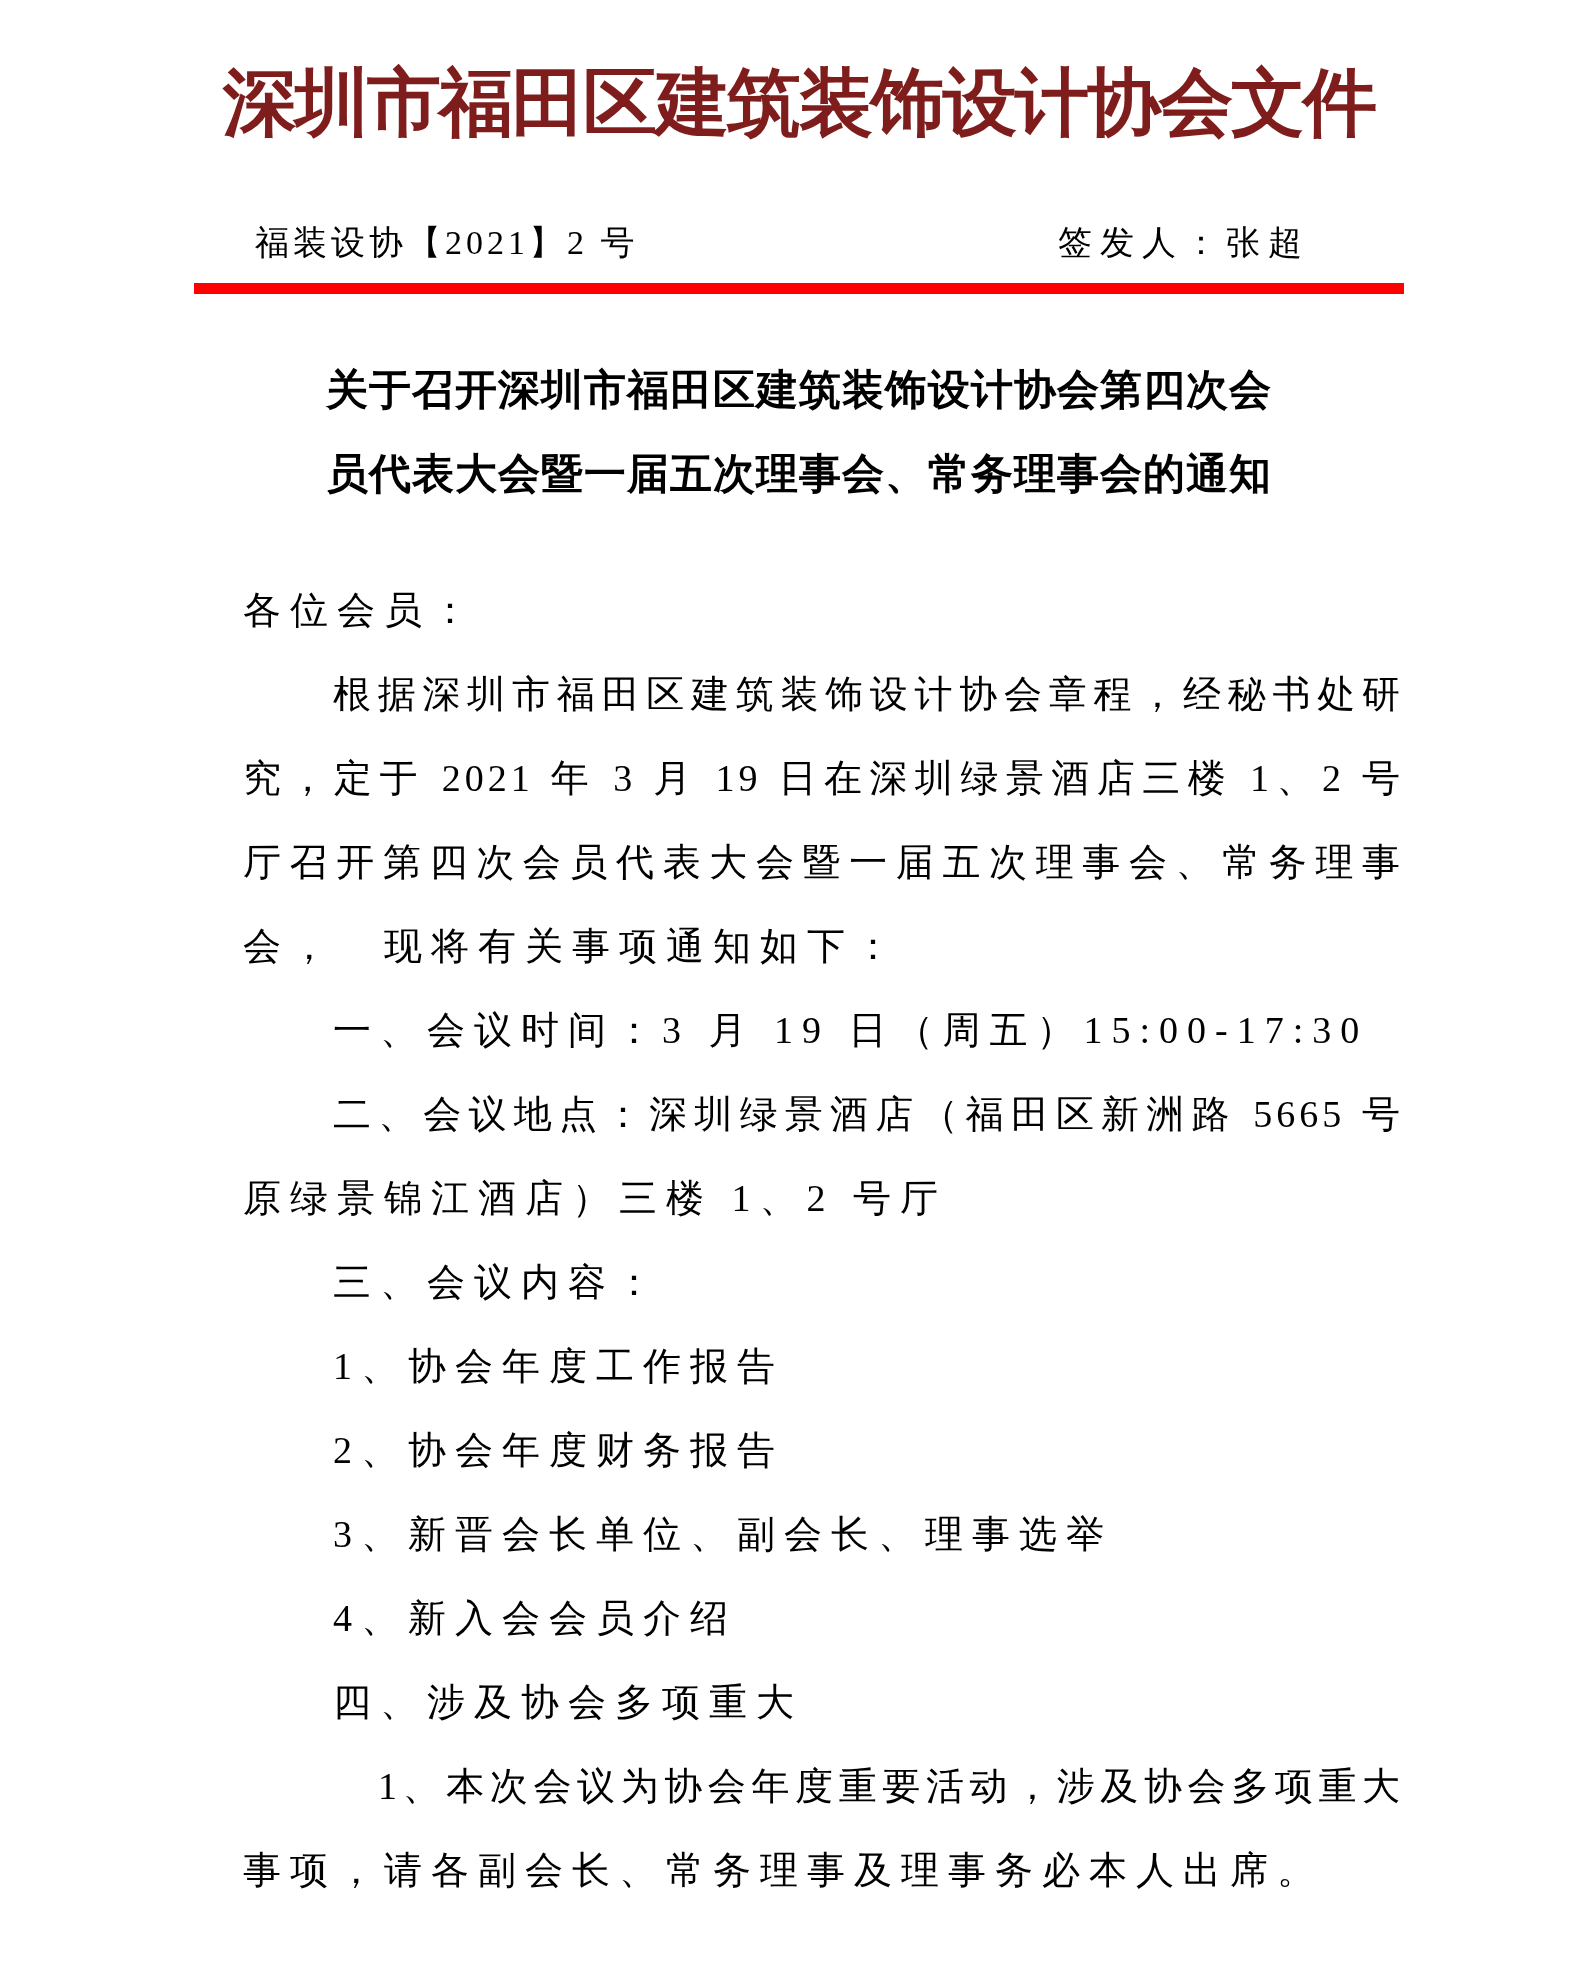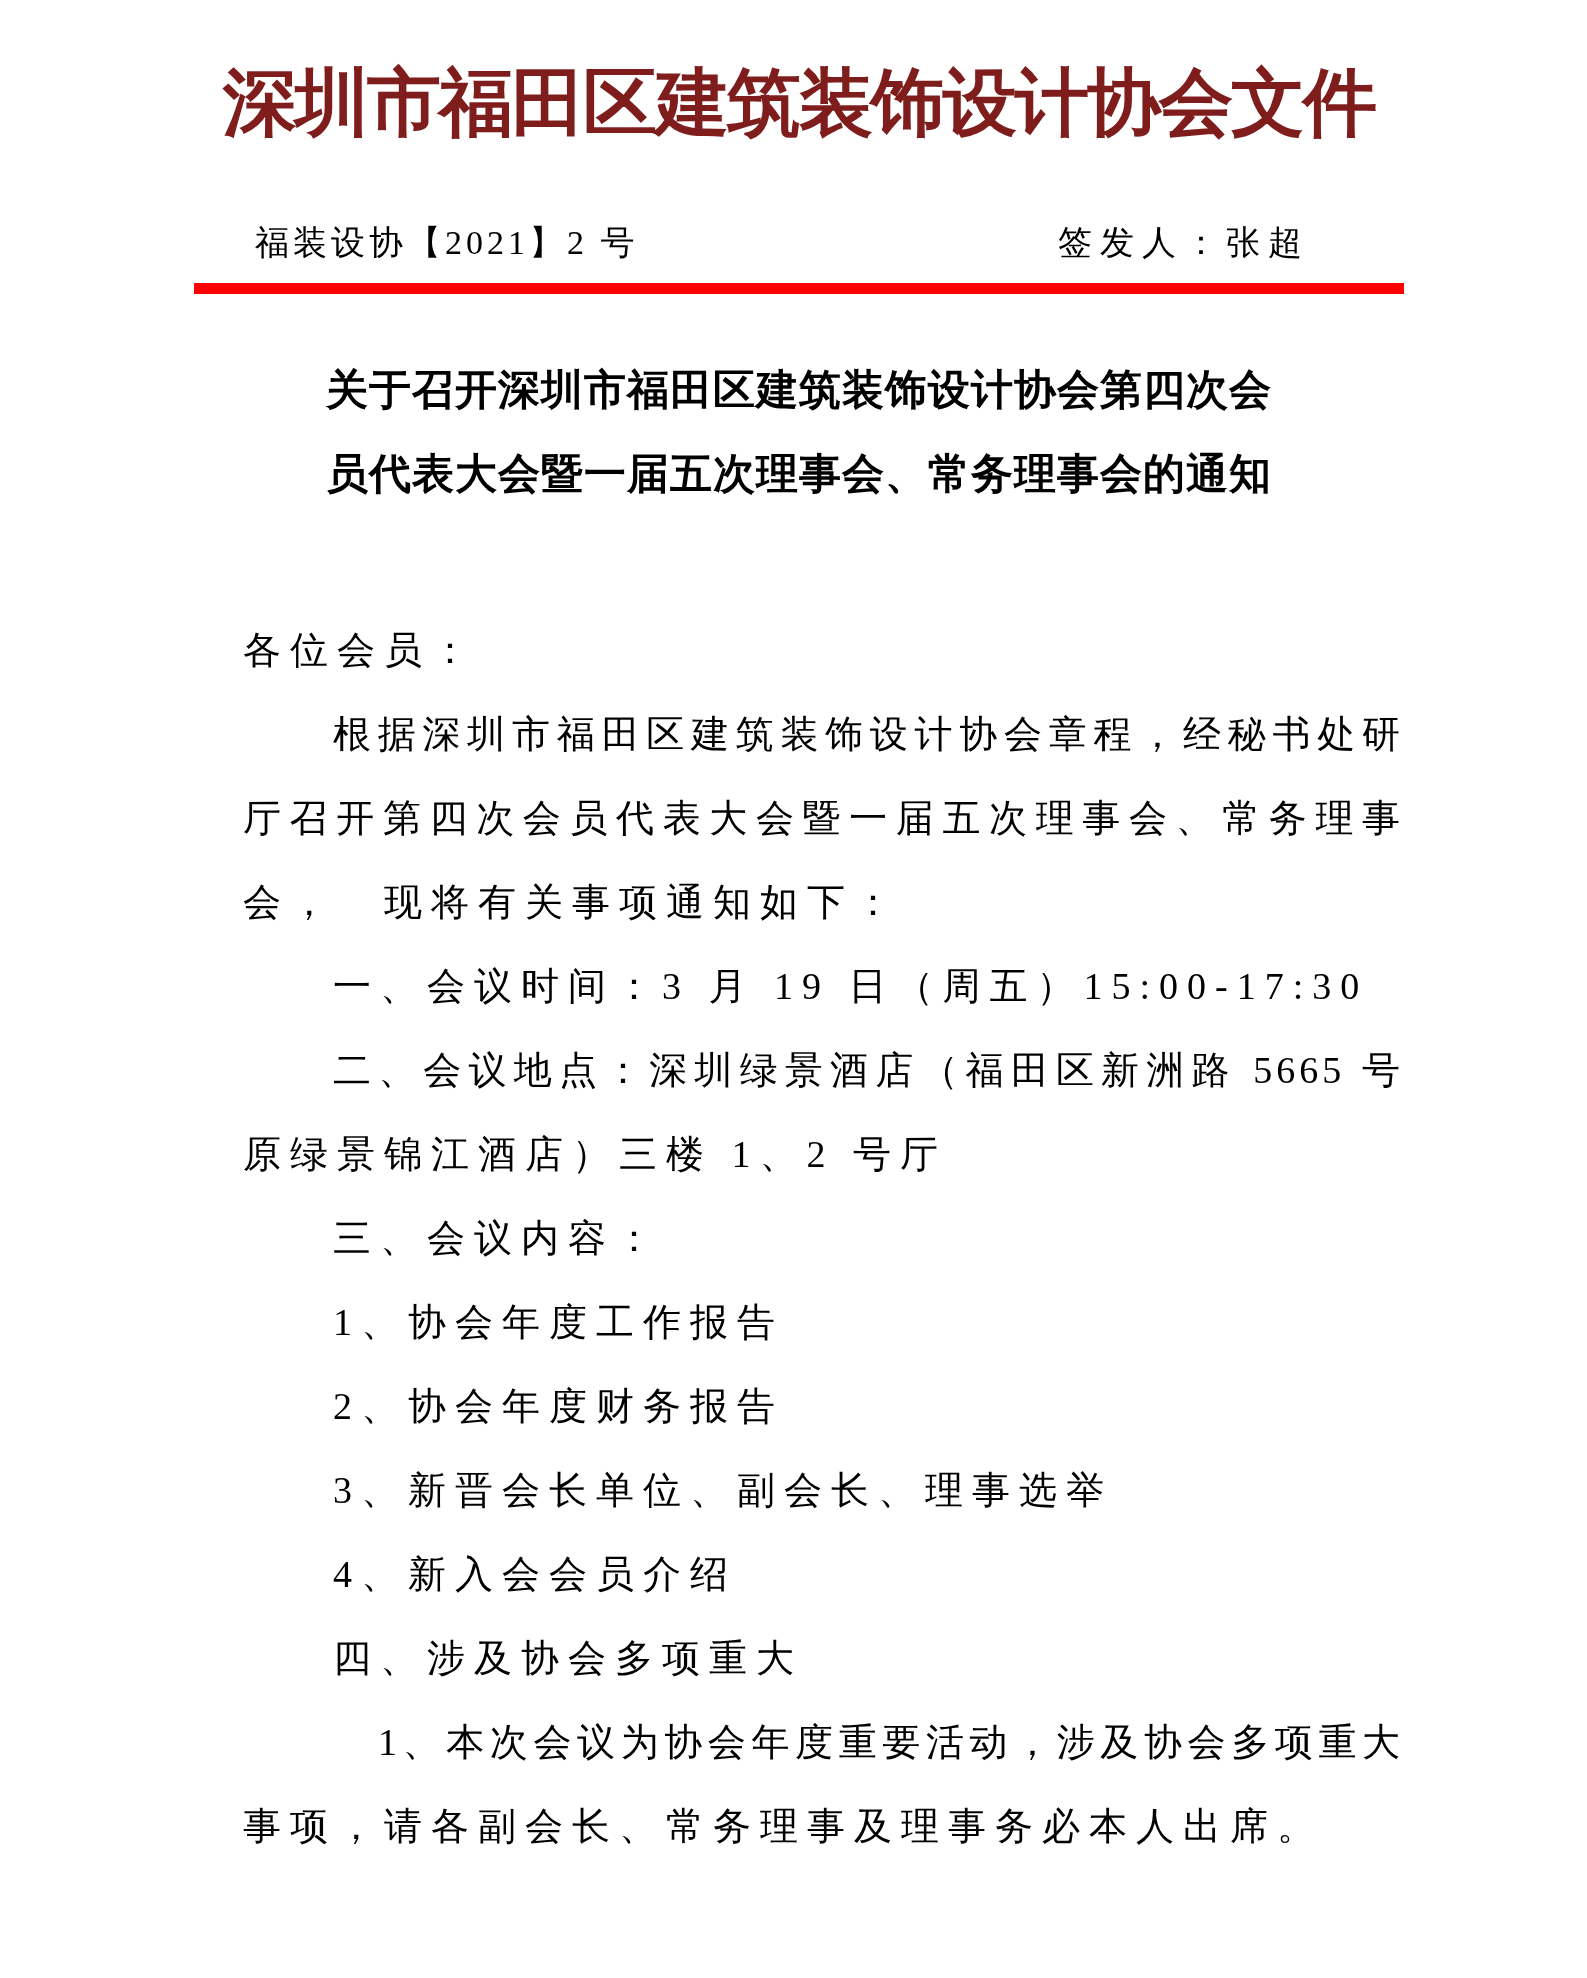--- a/index.html
+++ b/index.html
@@ -66,21 +66,21 @@
     text-align: center;
     font-family: "Liberation Sans", "DejaVu Sans", sans-serif;
     font-weight: bold;
     font-size: 42px;
     line-height: 84px;
     letter-spacing: 1px;
   }
   .doc-body {
     position: absolute;
     left: 243px;
-    top: 608px;
+    top: 568px;
     width: 1161px;
     font-size: 38px;
     line-height: 84px;
     letter-spacing: 9px;
   }
   .line {
     width: 100%;
     box-sizing: border-box;
     white-space: nowrap;
   }
@@ -106,20 +106,21 @@
   <div class="red-rule" style="background: rgb(255, 0, 0);"></div>
 
   <div class="subject">
     <div>关于召开深圳市福田区建筑装饰设计协会第四次会</div>
     <div>员代表大会暨一届五次理事会、常务理事会的通知</div>
   </div>
 
   <div class="doc-body">
       <div class="line" style="padding-left: 0px;">各位会员：</div>
       <div class="line stretch" style="padding-left: 90px;">根据深圳市福田区建筑装饰设计协会章程，经秘书处研</div>
+      <div class="line stretch" style="padding-left: 0px;">究，定于 2021 年 3 月 19 日在深圳绿景酒店三楼 1、2 号</div>
       <div class="line stretch" style="padding-left: 0px;">厅召开第四次会员代表大会暨一届五次理事会、常务理事</div>
       <div class="line" style="padding-left: 0px;">会，　现将有关事项通知如下：</div>
       <div class="line" style="padding-left: 90px;">一、会议时间：3 月 19 日（周五）15:00-17:30</div>
       <div class="line stretch" style="padding-left: 90px;">二、会议地点：深圳绿景酒店（福田区新洲路 5665 号</div>
       <div class="line" style="padding-left: 0px;">原绿景锦江酒店）三楼 1、2 号厅</div>
       <div class="line" style="padding-left: 90px;">三、会议内容：</div>
       <div class="line" style="padding-left: 90px;">1、协会年度工作报告</div>
       <div class="line" style="padding-left: 90px;">2、协会年度财务报告</div>
       <div class="line" style="padding-left: 90px;">3、新晋会长单位、副会长、理事选举</div>
       <div class="line" style="padding-left: 90px;">4、新入会会员介绍</div>

